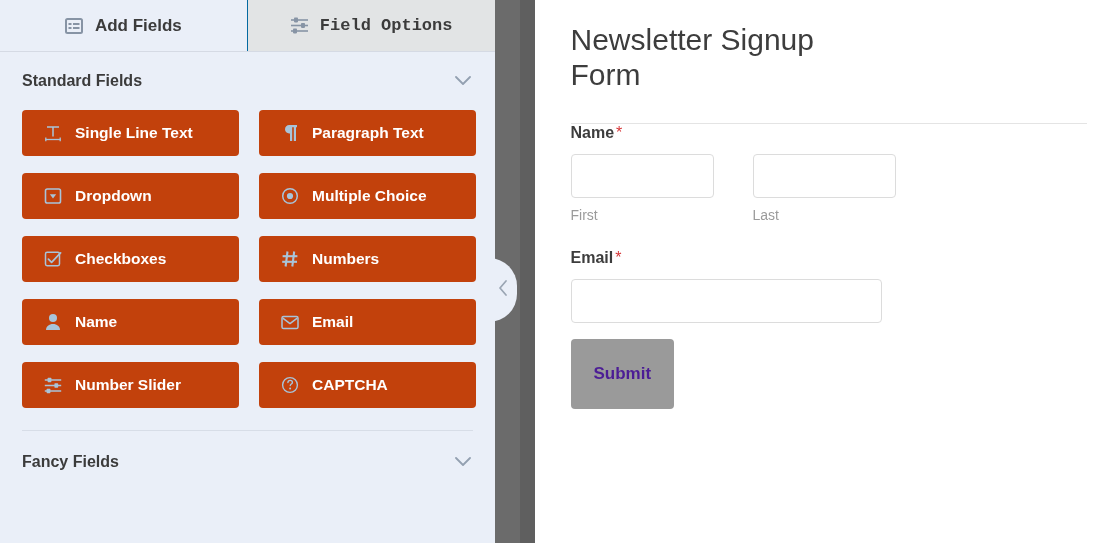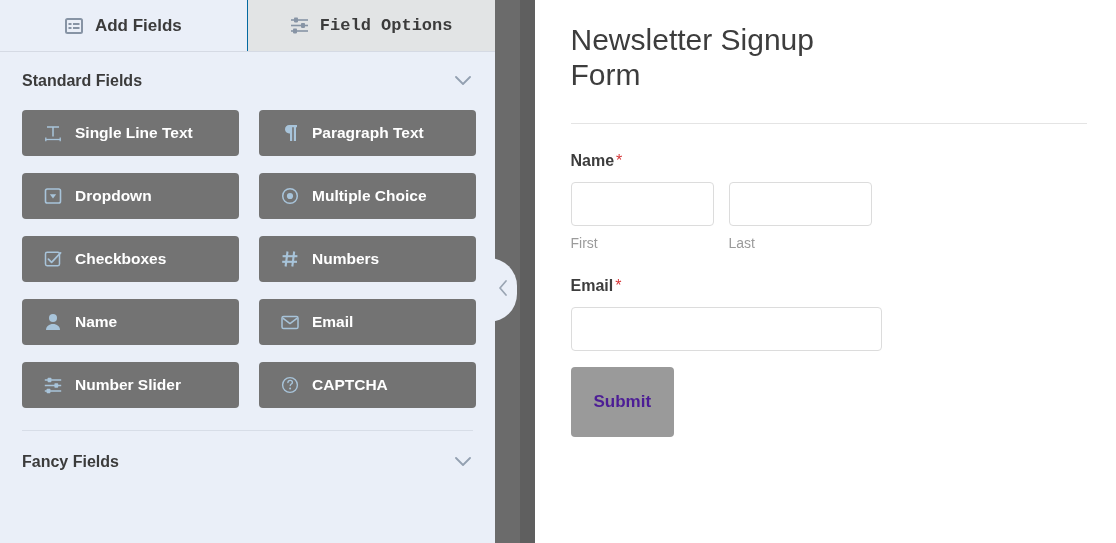--- a/index.html
+++ b/index.html
@@ -89,21 +89,21 @@
 
   .fields-grid {
     display: grid;
     grid-template-columns: 217px 217px;
     column-gap: 20px;
     row-gap: 17px;
     padding: 8px 22px 0 22px;
   }
   .field-btn {
     height: 46px;
-    background: #737373;
+    background: #c2410c;
     border-radius: 4px;
     display: flex;
     align-items: center;
     gap: 13px;
     padding-left: 22px;
     box-sizing: border-box;
     color: #ffffff;
     font-size: 15.5px;
     font-weight: bold;
     cursor: pointer;
@@ -165,35 +165,35 @@
     line-height: 1.18;
     max-width: 300px;
     margin: 0;
   }
   .title-rule {
     height: 1px;
     background: #e4e4e4;
     margin: 30px 0 0 0;
     width: 516px;
   }
-  .field-block { margin-top: 28px; }
+  .field-block { }
   .field-label {
     font-size: 16px;
     font-weight: bold;
     color: #3d3d3d;
     margin-bottom: 12px;
   }
   .req {
     color: #d63638;
     font-weight: normal;
     margin-left: 2px;
   }
   .name-row {
     display: flex;
-    gap: 15px;
+    gap: 39px;
   }
   .input-box {
     border: 1px solid #dcdcdc;
     border-radius: 4px;
     background: #ffffff;
     height: 44px;
     box-sizing: border-box;
     width: 100%;
     font-family: "Liberation Sans", sans-serif;
     font-size: 15px;

